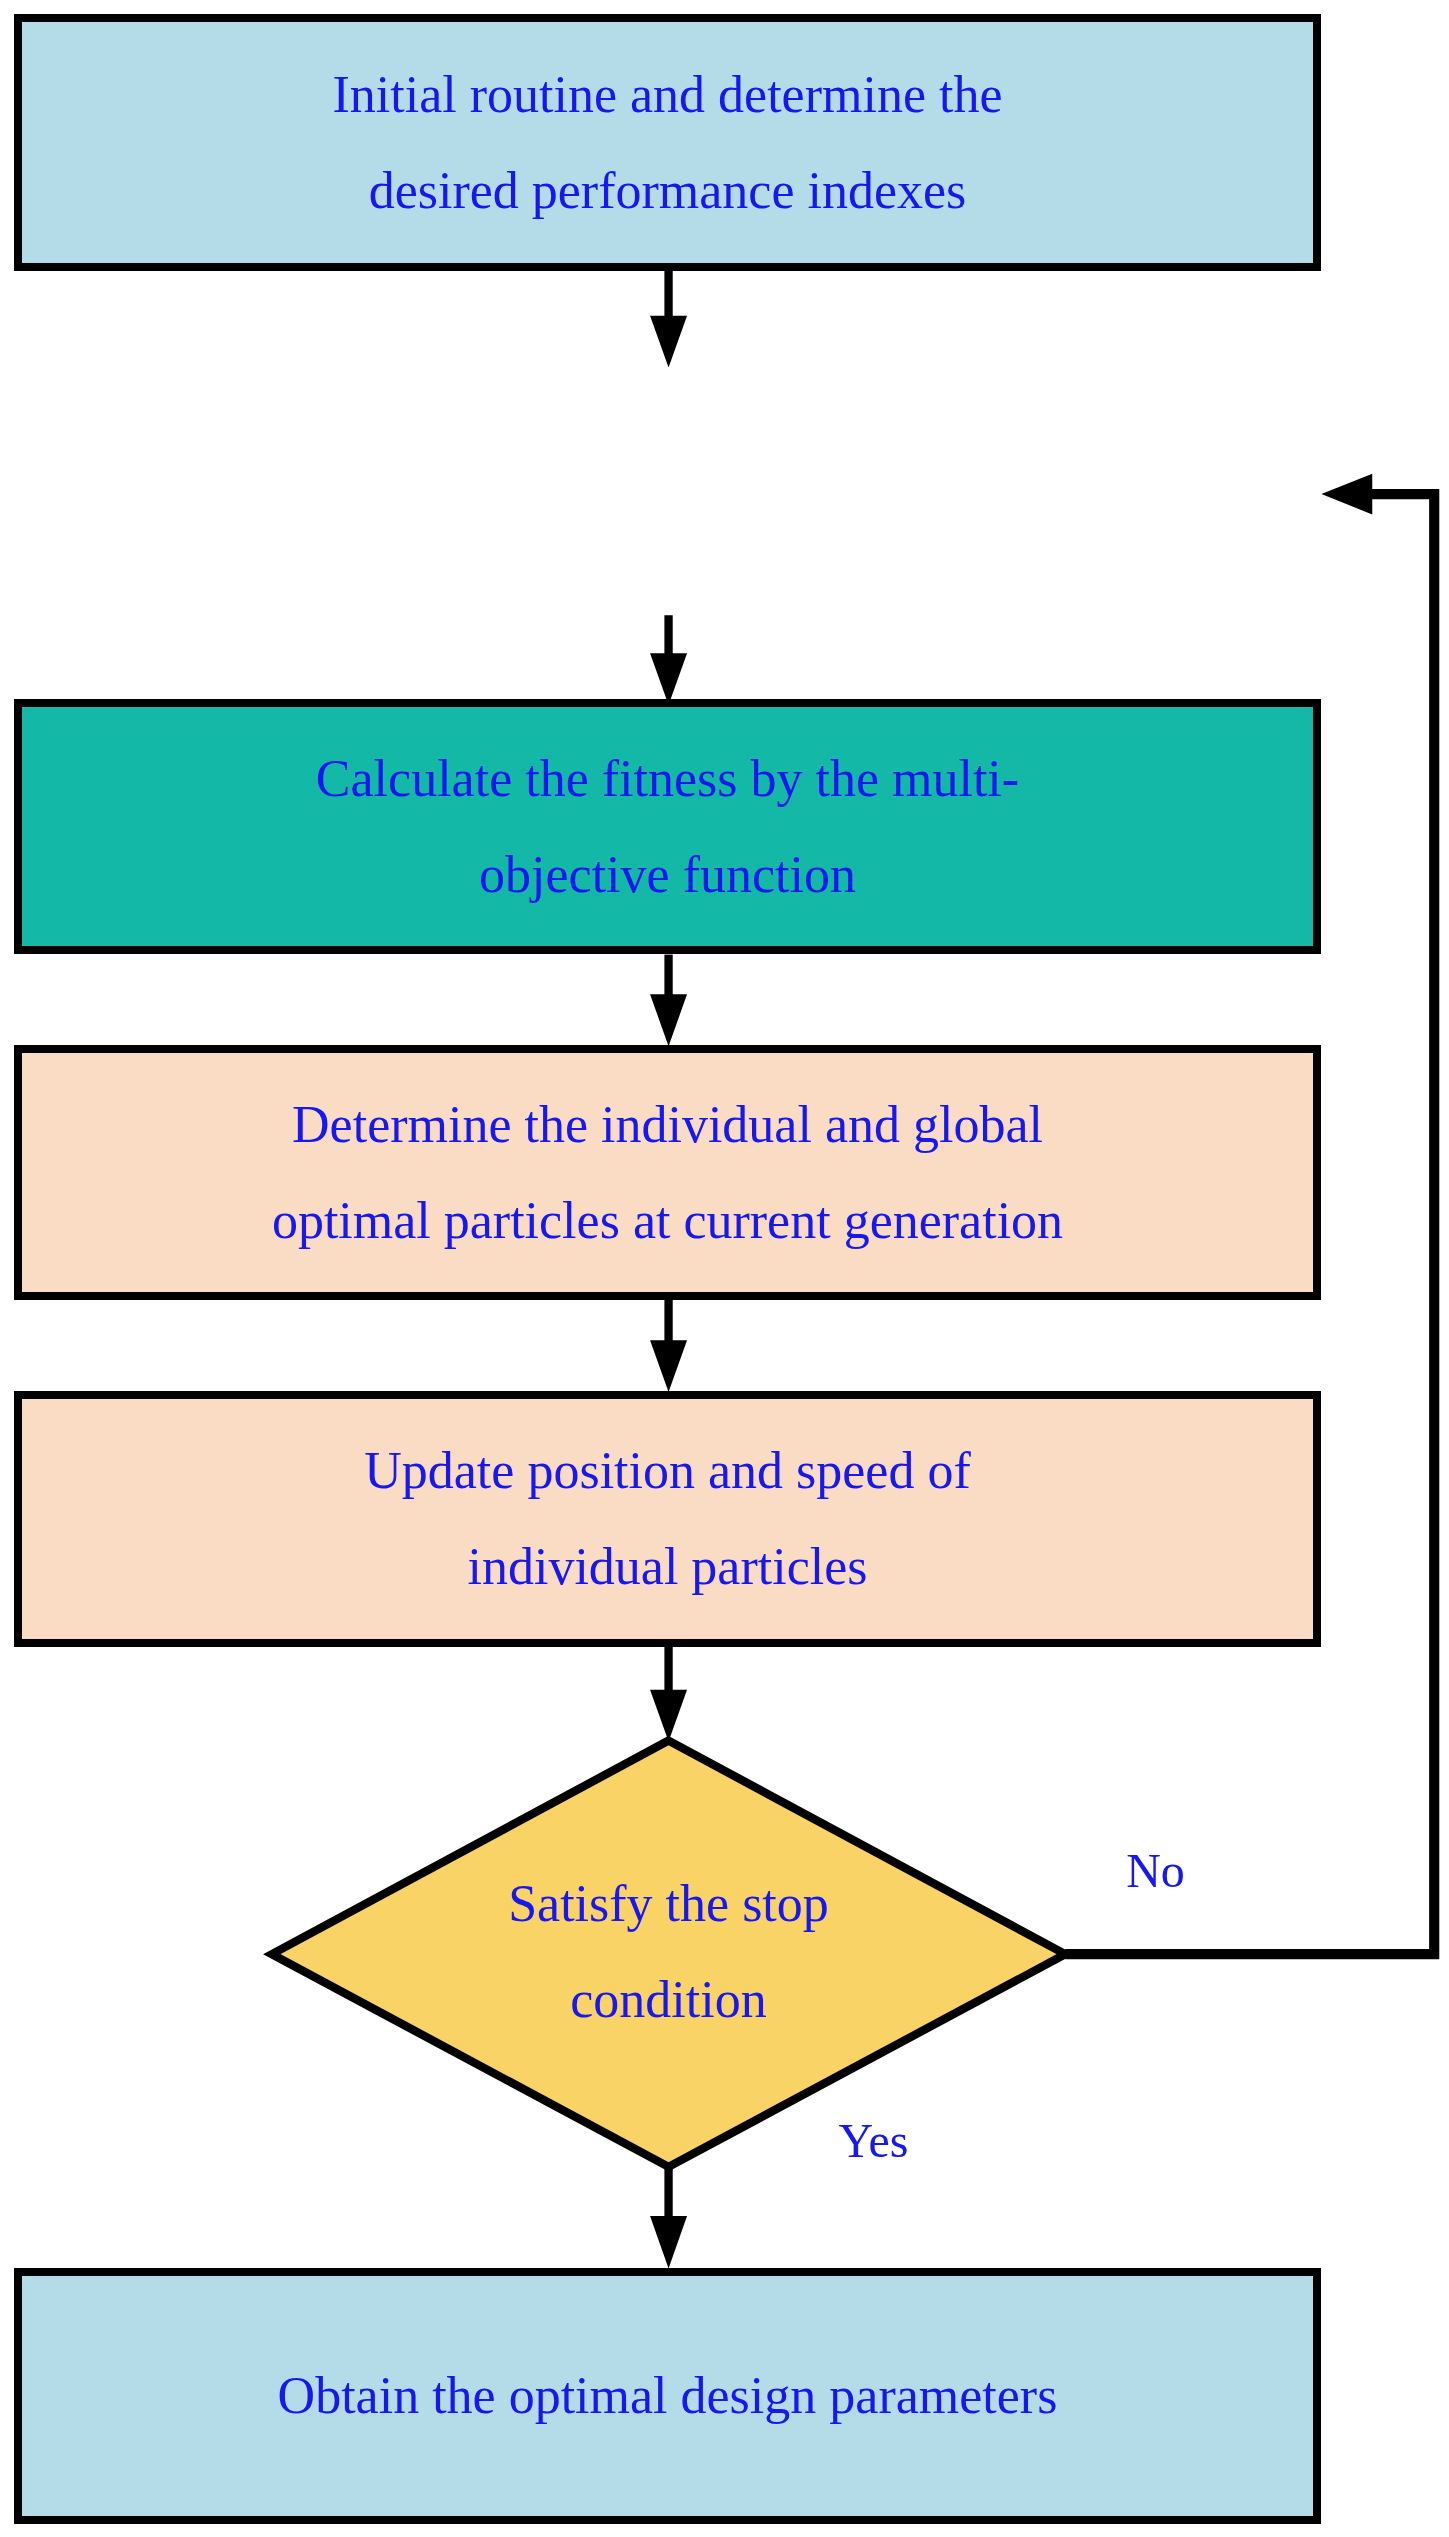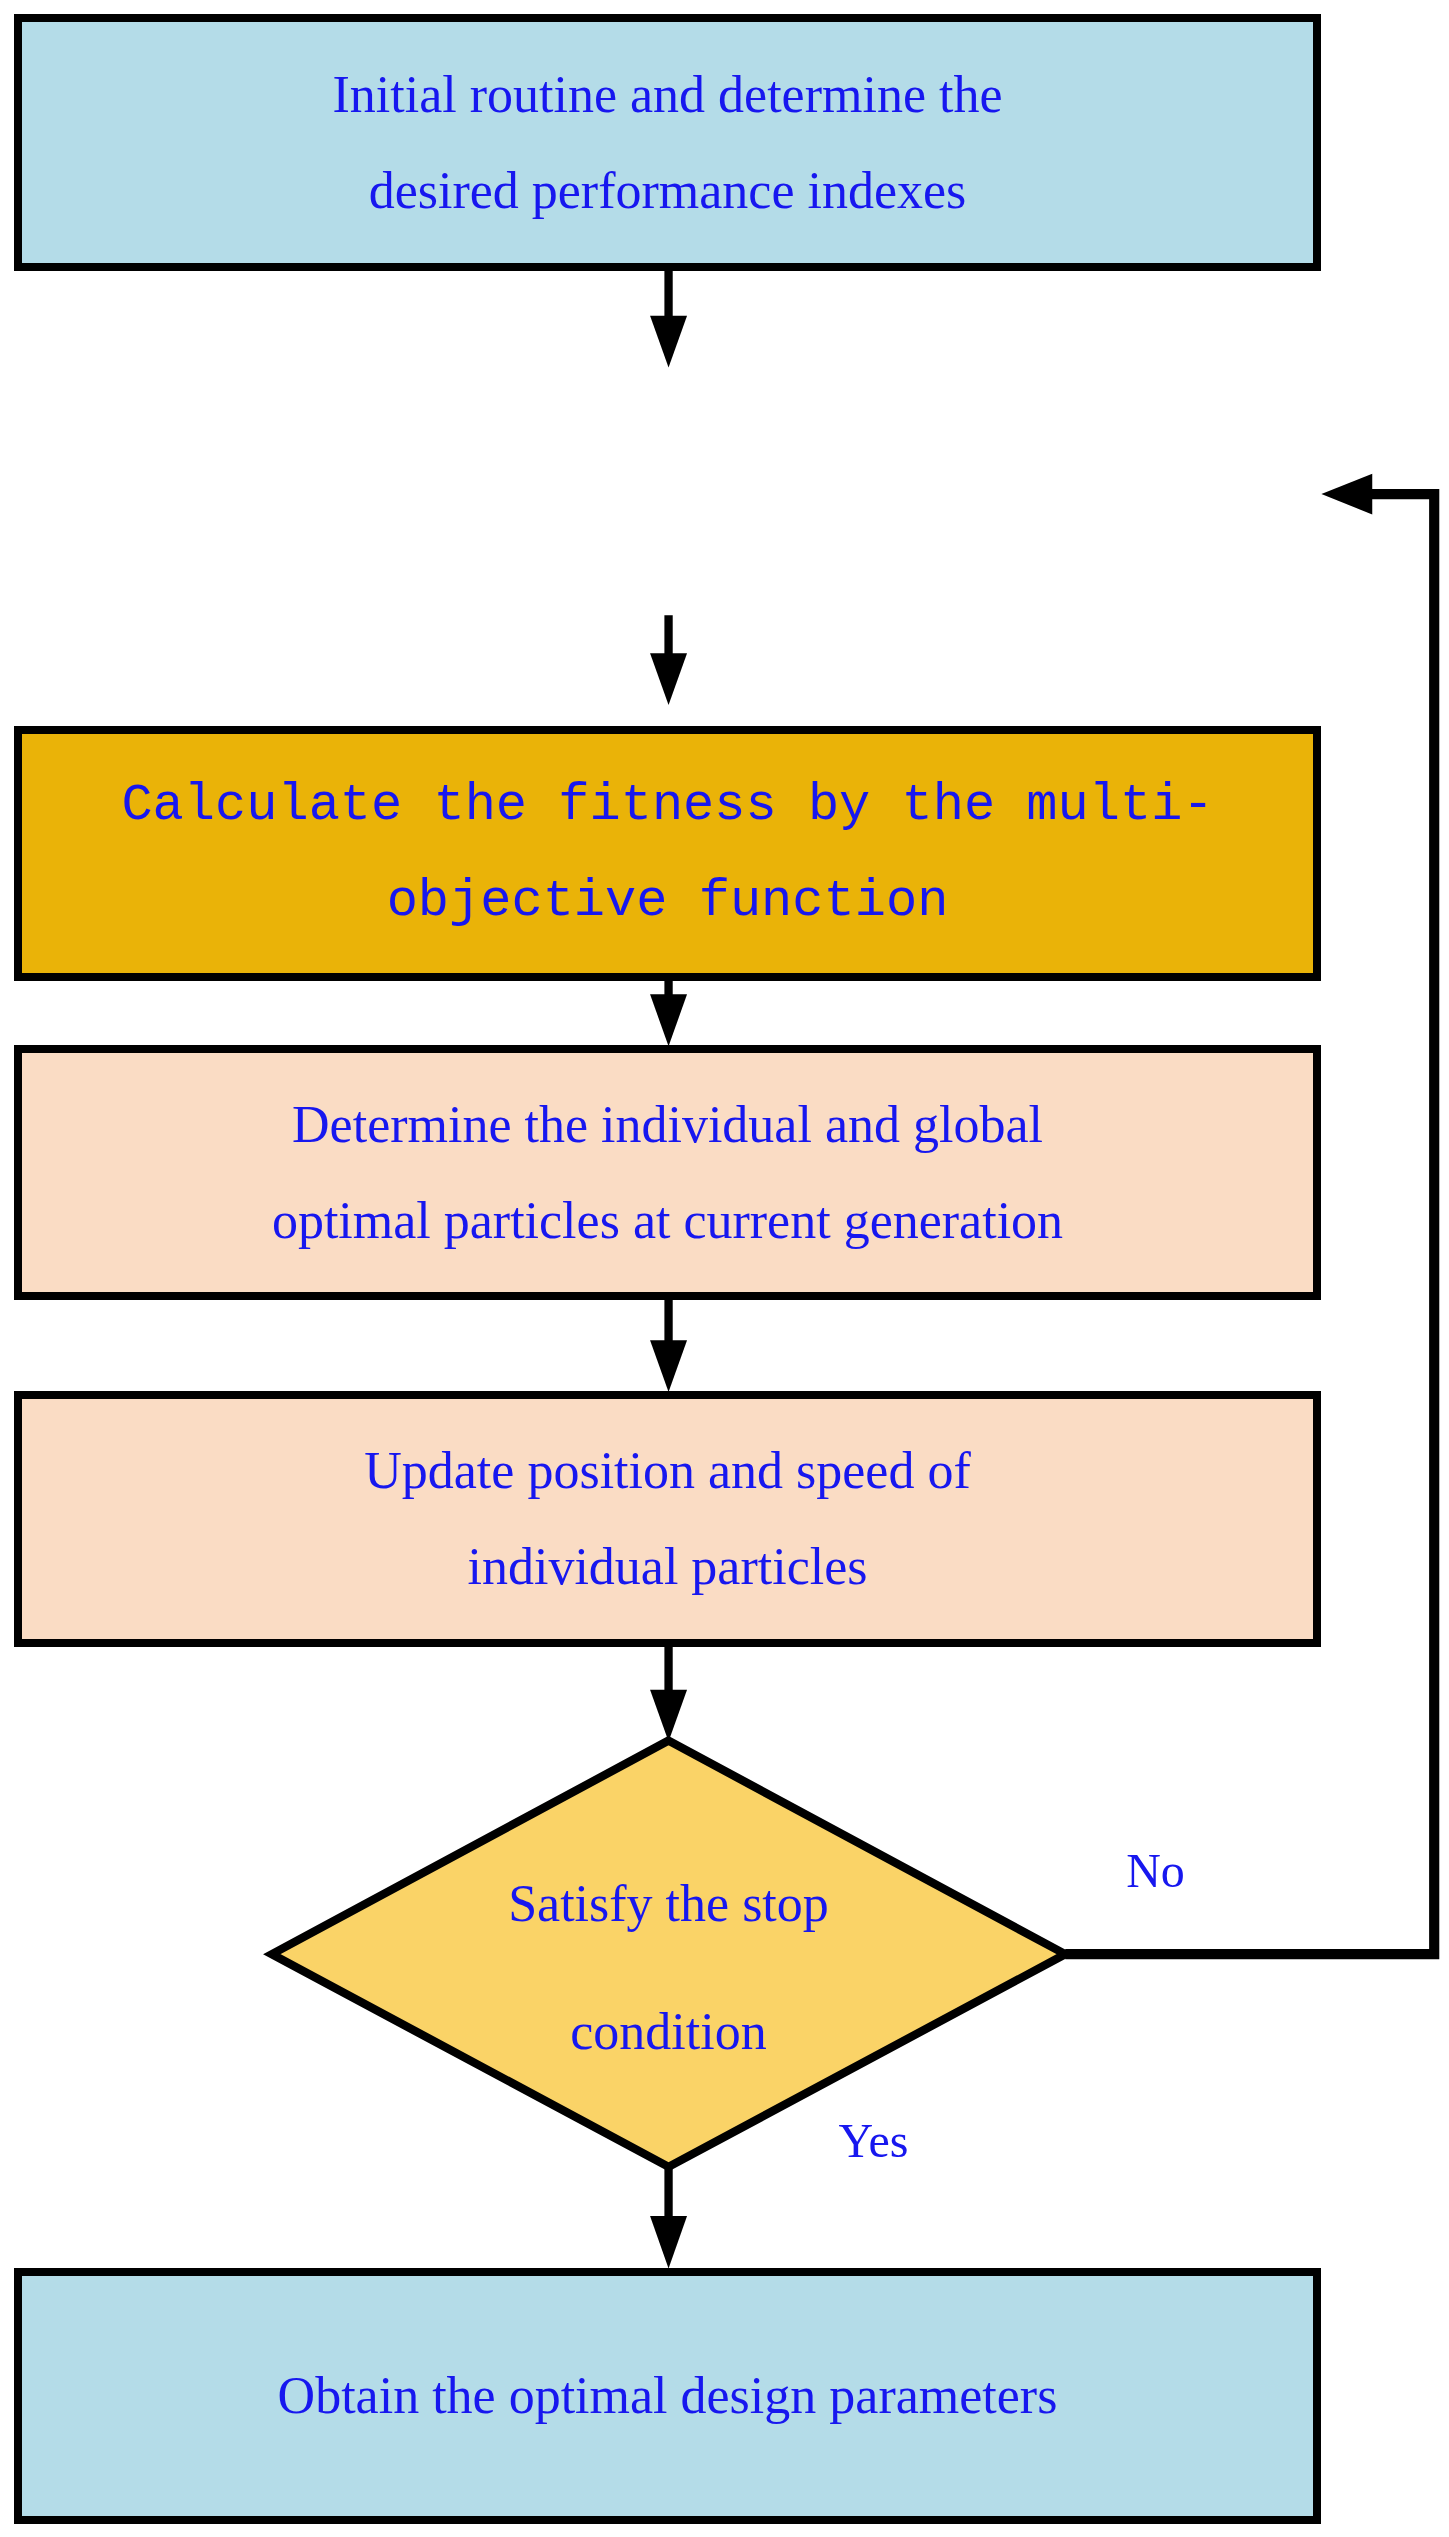--- a/index.html
+++ b/index.html
@@ -35,21 +35,20 @@
   }
   .decision-text {
     position: absolute;
     left: 345px;
     top: 1856px;
     width: 647px;
     display: flex;
     flex-direction: column;
     align-items: center;
     text-align: center;
-    gap: 32px;
   }
   .edge-label {
     position: absolute;
     width: 185px;
     text-align: center;
     font-size: 48px;
     line-height: 96px;
     white-space: nowrap;
   }
   #label-no  { left: 1063px; top: 1823px; }
@@ -87,21 +86,21 @@
 
     <polygon points="723,1882 1152,2113 723,2343 294,2113" stroke="#000000" stroke-width="9" stroke-linejoin="miter" style="fill: rgb(250, 211, 103);"></polygon>
   </svg>
 
   <div class="node" id="node-initial" style="top: 14px; height: 257px; background-color: rgb(180, 220, 232);">
     <div class="node-line">Initial routine and determine the</div>
     <div class="node-line">desired performance indexes</div>
   </div>
 
 
-  <div class="node" id="node-fitness" style="top: 726px; height: 255px; background-color: #eab308; font-family: Liberation Mono, monospace;">
+  <div class="node" id="node-fitness" style="top: 699px; height: 255px; background-color: #14b8a6;">
     <div class="node-line">Calculate the fitness by the multi-</div>
     <div class="node-line">objective function</div>
   </div>
 
   <div class="node" id="node-determine" style="top: 1045px; height: 255px; background-color: rgb(250, 220, 196);">
     <div class="node-line">Determine the individual and global</div>
     <div class="node-line">optimal particles at current generation</div>
   </div>
 
   <div class="node" id="node-update" style="top: 1391px; height: 256px; background-color: rgb(250, 220, 196); font-family: Liberation Serif, serif;">

